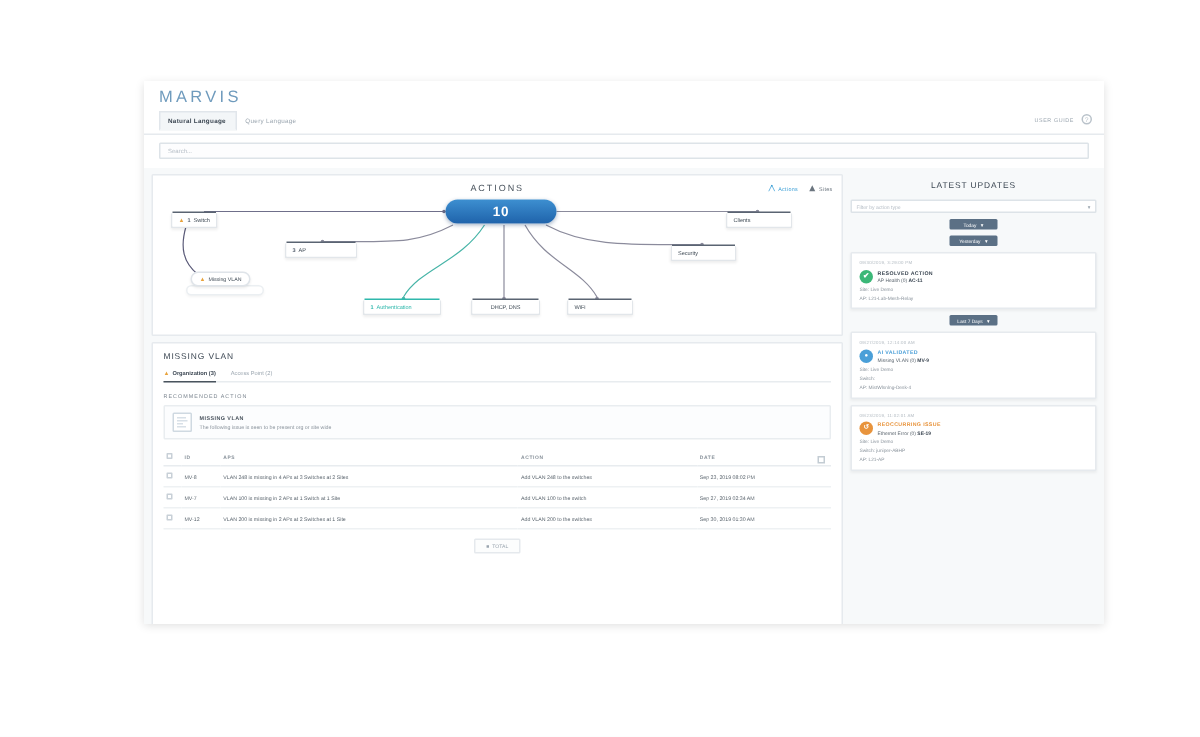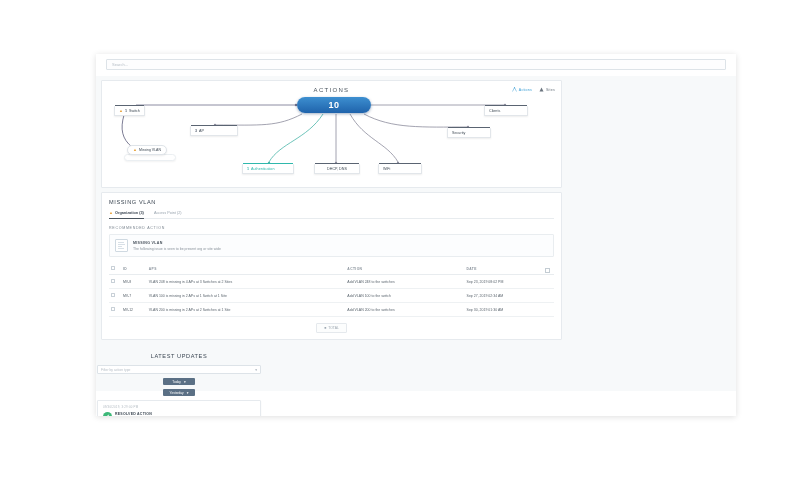--- a/index.html
+++ b/index.html
@@ -60,21 +60,21 @@
   
   .search-wrap { padding: 5px 10px 6px 10px; background: #fff; }
   .search-box {
     height: 11px; border: 1px solid #dde3e8; border-radius: 1px;
     background: #fdfdfe;
     display: flex; align-items: center; padding: 0 5px;
   }
   .search-box span { font-size: 4px; color: #b6bec6; }
 
   
-  .body { display: flex; height: 315px; background: #f7f9fa; flex-direction: column; }
+  .body { display: flex; height: 315px; background: #f7f9fa; }
   .left { width: 470px; padding: 4px 4px 4px 5px; display: flex; flex-direction: column; gap: 4px;}
   .right { width: 170px; padding: 4px 5px 4px 1px; }
 
   
   .panel {
     background: #fff; border: 1px solid #e6eaee; border-radius: 1px;
     position: relative;
   }
   .actions-panel { height: 108px; }
   .actions-title {
@@ -210,20 +210,31 @@
   .card-sub { font-size: 3.3px; color: #5c666f; margin-top: 1.5px;}
   .card-sub b { color: #3b4652; }
   .card-meta { font-size: 3.2px; color: #8a939c; margin-top: 1.5px; line-height: 1.45;}
   .last7-row { display: flex; justify-content: center; margin-top: 4px; }
 </style>
 </head>
 <body>
 
 <div id="app">
 
+  <div class="hdr">
+    <div class="brand">MARVIS</div>
+    <div class="lang-tabs">
+      <div class="lang-tab active">Natural Language</div>
+      <div class="lang-tab">Query Language</div>
+    </div>
+    <div class="hdr-right">
+      <div class="user-guide">USER GUIDE</div>
+      <div class="help-ic">?</div>
+    </div>
+  </div>
 
   <div class="search-wrap">
     <div class="search-box">
       <span>Search...</span>
     </div>
   </div>
 
   <div class="body">
 
     <div class="left">

